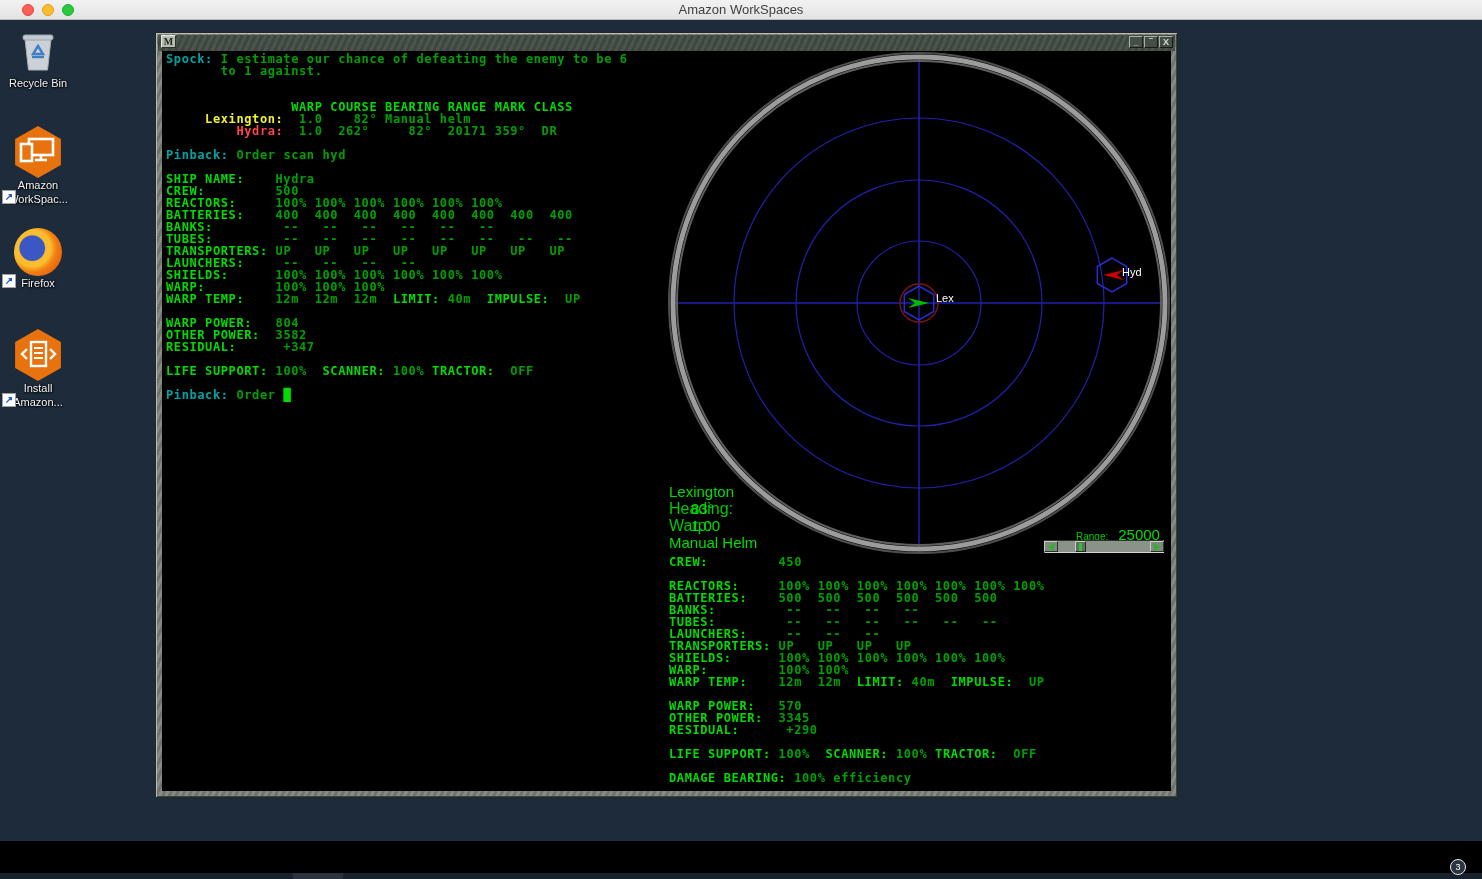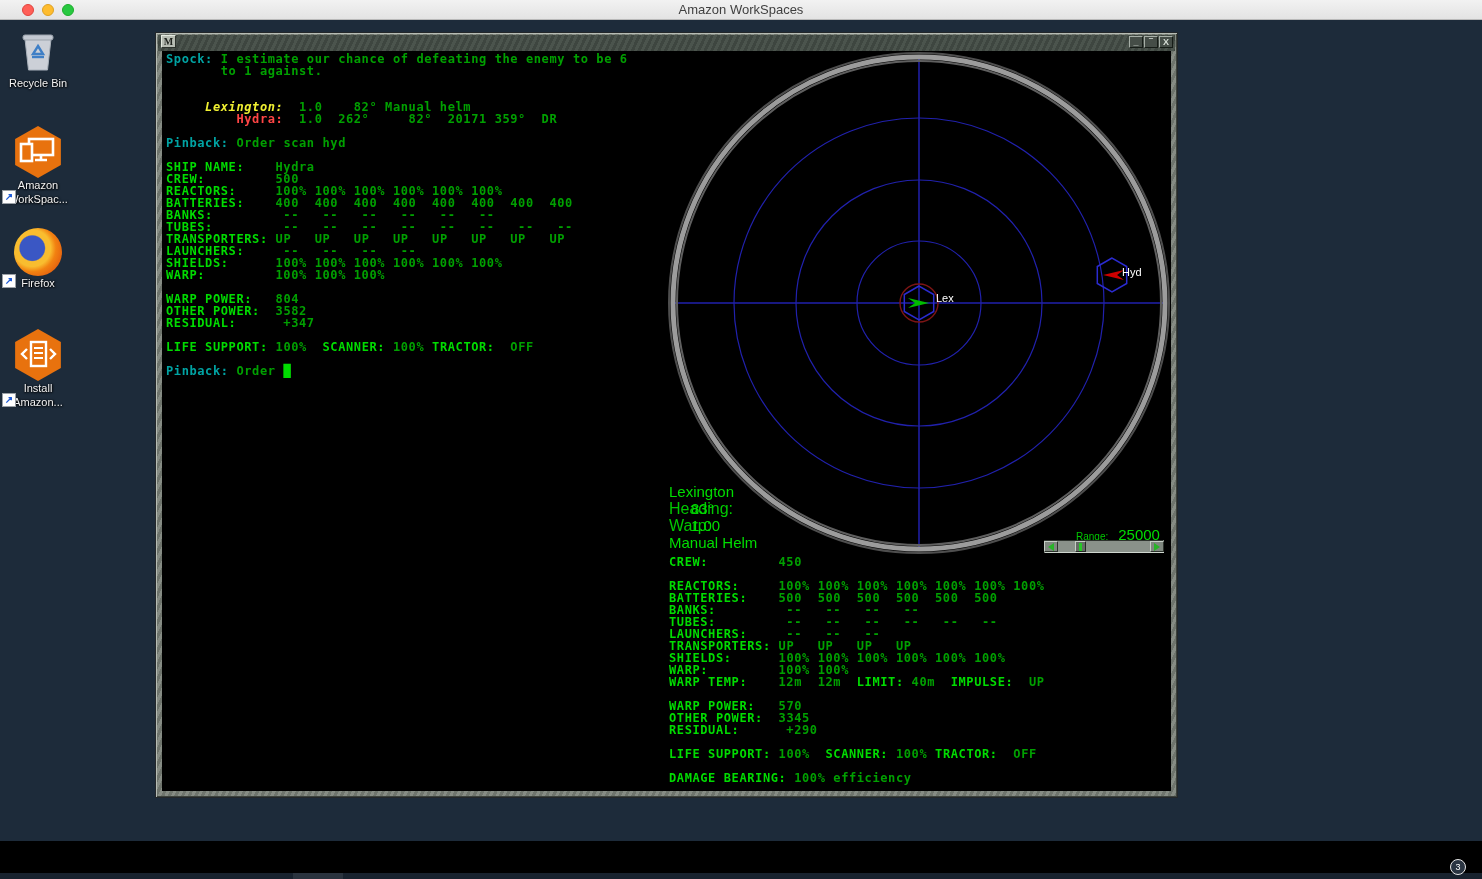--- a/index.html
+++ b/index.html
@@ -49,21 +49,21 @@
     border:1px solid #2c322c; border-top-color:#e4eae0; border-left-color:#e4eae0;
     color:#20241f; font-family:"Liberation Serif",serif; font-weight:bold; font-size:10px; text-align:center; line-height:12px; }
 
   
   .terminal { position:absolute; font-family:"DejaVu Sans Mono",monospace; font-weight:bold;
     font-size:12px; line-height:12px; letter-spacing:0.6px; }
   .t-line { white-space:pre; height:12px; }
   .c-lab { color:#00dc00; }
   .c-val { color:#00a000; }
   .c-cyn { color:#00a3a3; }
-  .c-yel { color:#f0f032;font-style:italic; }
+  .c-yel { color:#f0f032; }
   .c-red { color:#ff4545; }
 
   
   #lexinfo { position:absolute; left:513px; top:450px; color:#00dd00; }
   #lexinfo .name { font-size:15px; }
   #lexinfo .row  { display:flex; align-items:baseline; height:17px; }
   #lexinfo .sm   { font-size:16px; width:22px; color:#00c800;text-align:right; }
   #lexinfo .bg   { font-size:15px; }
   #lexinfo .helm { font-size:15px; }
   #rangebox { position:absolute; left:920px; top:493px; color:#00dd00; display:flex; align-items:baseline; gap:10px; }
@@ -149,35 +149,37 @@
     <div class="wbtn" style="left:988px; top:3px;">‾</div>
     <div class="wbtn" style="left:1003px; top:3px;">X</div>
 
     <div id="gw-content"></div>
 
     <div class="terminal" style="left:10px; top:20px;">
         <div class="t-line"><span class="c-cyn">Spock:</span><span class="c-val"> I estimate our chance of defeating the enemy to be 6</span></div>
         <div class="t-line"><span class="c-val">       to 1 against.</span></div>
         <div class="t-line"> </div>
         <div class="t-line"> </div>
+        <div class="t-line"><span class="c-lab">                WARP COURSE BEARING RANGE MARK CLASS</span></div>
         <div class="t-line"><span class="c-yel">     Lexington:</span><span class="c-val">  1.0    82° Manual helm</span></div>
         <div class="t-line"><span class="c-red">         Hydra:</span><span class="c-val">  1.0  262°     82°  20171 359°  DR</span></div>
         <div class="t-line"> </div>
         <div class="t-line"><span class="c-cyn">Pinback:</span><span class="c-val"> Order scan hyd</span></div>
         <div class="t-line"> </div>
         <div class="t-line"><span class="c-lab">SHIP NAME:</span><span class="c-val">    Hydra</span></div>
         <div class="t-line"><span class="c-lab">CREW:</span><span class="c-val">         500</span></div>
         <div class="t-line"><span class="c-lab">REACTORS:</span><span class="c-val">     100% 100% 100% 100% 100% 100%</span></div>
         <div class="t-line"><span class="c-lab">BATTERIES:</span><span class="c-val">    400  400  400  400  400  400  400  400</span></div>
         <div class="t-line"><span class="c-lab">BANKS:</span><span class="c-val">         --   --   --   --   --   --</span></div>
         <div class="t-line"><span class="c-lab">TUBES:</span><span class="c-val">         --   --   --   --   --   --   --   --</span></div>
         <div class="t-line"><span class="c-lab">TRANSPORTERS:</span><span class="c-val"> UP   UP   UP   UP   UP   UP   UP   UP</span></div>
         <div class="t-line"><span class="c-lab">LAUNCHERS:</span><span class="c-val">     --   --   --   --</span></div>
         <div class="t-line"><span class="c-lab">SHIELDS:</span><span class="c-val">      100% 100% 100% 100% 100% 100%</span></div>
         <div class="t-line"><span class="c-lab">WARP:</span><span class="c-val">         100% 100% 100%</span></div>
+        <div class="t-line"><span class="c-lab">WARP TEMP:</span><span class="c-val">    12m  12m  12m  </span><span class="c-lab">LIMIT:</span><span class="c-val"> 40m  </span><span class="c-lab">IMPULSE:</span><span class="c-val">  UP</span></div>
         <div class="t-line"> </div>
         <div class="t-line"><span class="c-lab">WARP POWER:</span><span class="c-val">   804</span></div>
         <div class="t-line"><span class="c-lab">OTHER POWER:</span><span class="c-val">  3582</span></div>
         <div class="t-line"><span class="c-lab">RESIDUAL:</span><span class="c-val">      +347</span></div>
         <div class="t-line"> </div>
         <div class="t-line"><span class="c-lab">LIFE SUPPORT:</span><span class="c-val"> 100%  </span><span class="c-lab">SCANNER:</span><span class="c-val"> 100% </span><span class="c-lab">TRACTOR:</span><span class="c-val">  OFF</span></div>
         <div class="t-line"> </div>
         <div class="t-line"><span class="c-cyn">Pinback:</span><span class="c-val"> Order </span><span class="c-lab">█</span></div>
       </div>
 

